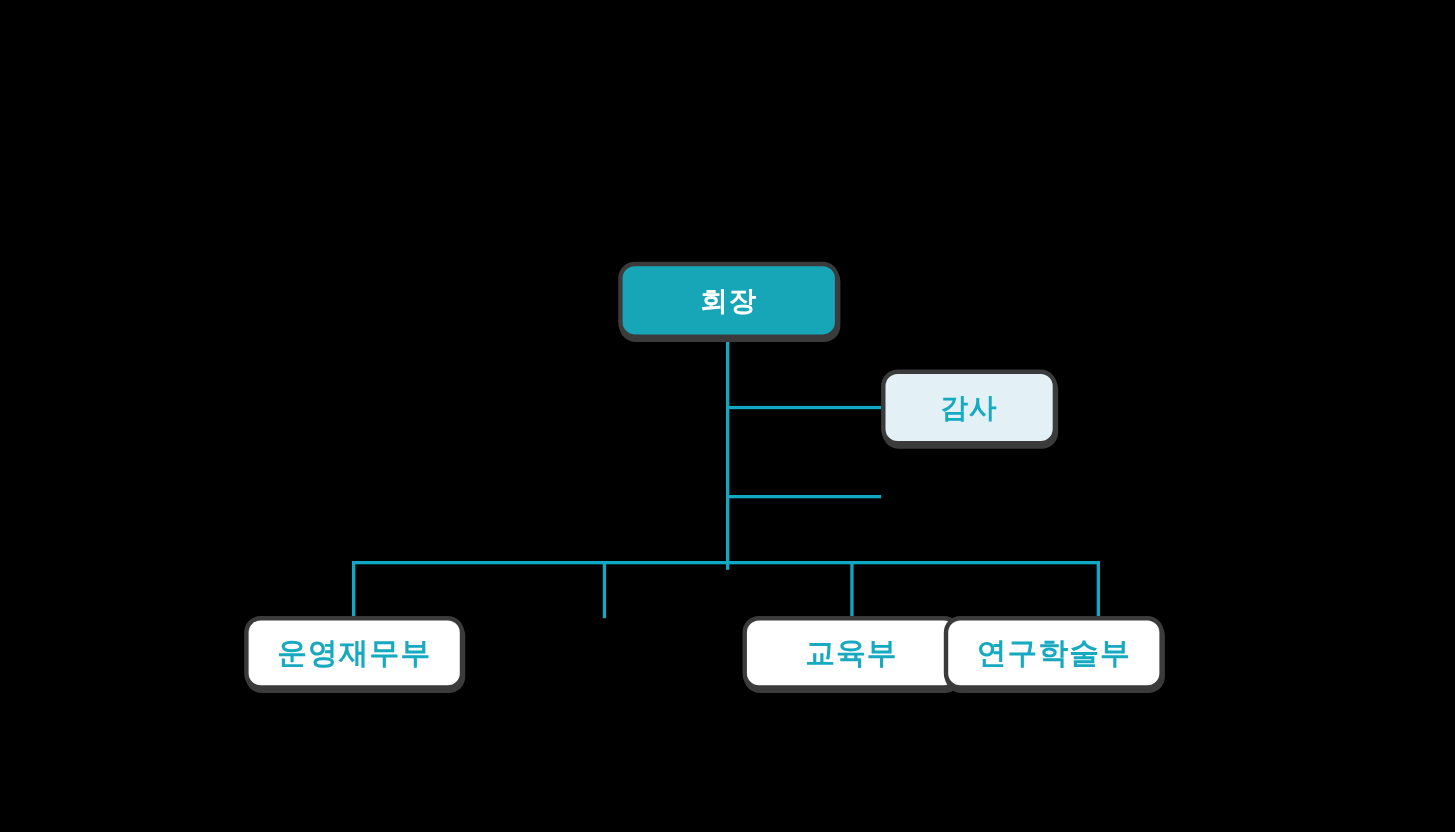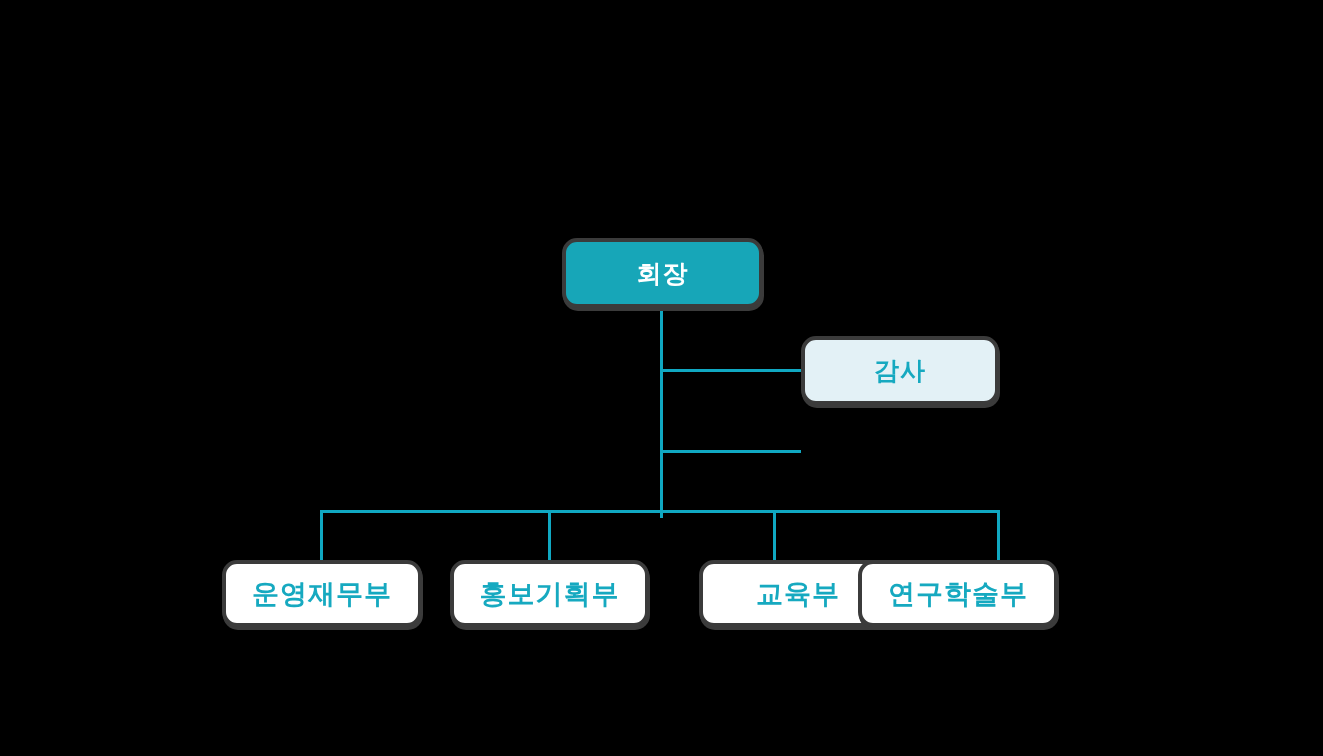--- a/index.html
+++ b/index.html
@@ -35,37 +35,37 @@
     text-align: center;
     user-select: none;
   }
   .node-root {
     left: 562px; top: 238px; width: 201px; height: 70px;
     background: var(--teal, #17a6b8);
     color: var(--text_white, #ffffff);
     font-size: 25px;
   }
   .node-staff {
-    left: 801px; width: 198px; height: 69px;
+    left: 801px; width: 160px; height: 69px;
     background: var(--light, #e3f1f6);
     color: var(--text_teal, #16a9c0);
     font-size: 25px;
   }
   .node-staff-0 { top: 336px; }
   .node-staff-1 { top: 416px; }
   .node-dept {
     top: 560px; height: 67px;
     background: var(--white, #ffffff);
     color: var(--text_teal, #16a9c0);
     font-size: 27px;
     font-family: Liberation Serif, serif;
   }
   .node-dept-0 { left: 222px; width: 200px; }
   .node-dept-1 { left: 450px; width: 199px; }
-  .node-dept-2 { left: 699px; width: 198px; }
+  .node-dept-2 { left: 675px; width: 198px; }
   .node-dept-3 { left: 858px; width: 200px; }
 
   
   .v-root   { left: 660px; top: 308px; width: 3px; height: 210px; }
   .h-staff-0{ left: 661px; top: 369px; width: 140px; height: 3px; }
   .h-staff-1{ left: 661px; top: 450px; width: 140px; height: 3px; }
   .h-bus    { left: 321px; top: 510px; width: 679px; height: 3px; }
   .v-drop-0 { left: 320px; top: 510px; width: 3px; height: 52px; }
   .v-drop-1 { left: 548px; top: 510px; width: 3px; height: 52px; }
   .v-drop-2 { left: 773px; top: 510px; width: 3px; height: 52px; }
@@ -89,23 +89,20 @@
     <span>회장</span>
   </div>
 
   <div class="node node-staff node-staff-0">
     <span>감사</span>
   </div>
 
   <div class="node node-dept node-dept-0">
     <span>운영재무부</span>
   </div>
-  <div class="node node-dept node-dept-1">
-    <span>홍보기획부</span>
-  </div>
   <div class="node node-dept node-dept-2">
     <span>교육부</span>
   </div>
   <div class="node node-dept node-dept-3">
     <span>연구학술부</span>
   </div>
 
 </div>
 
 </body></html>

